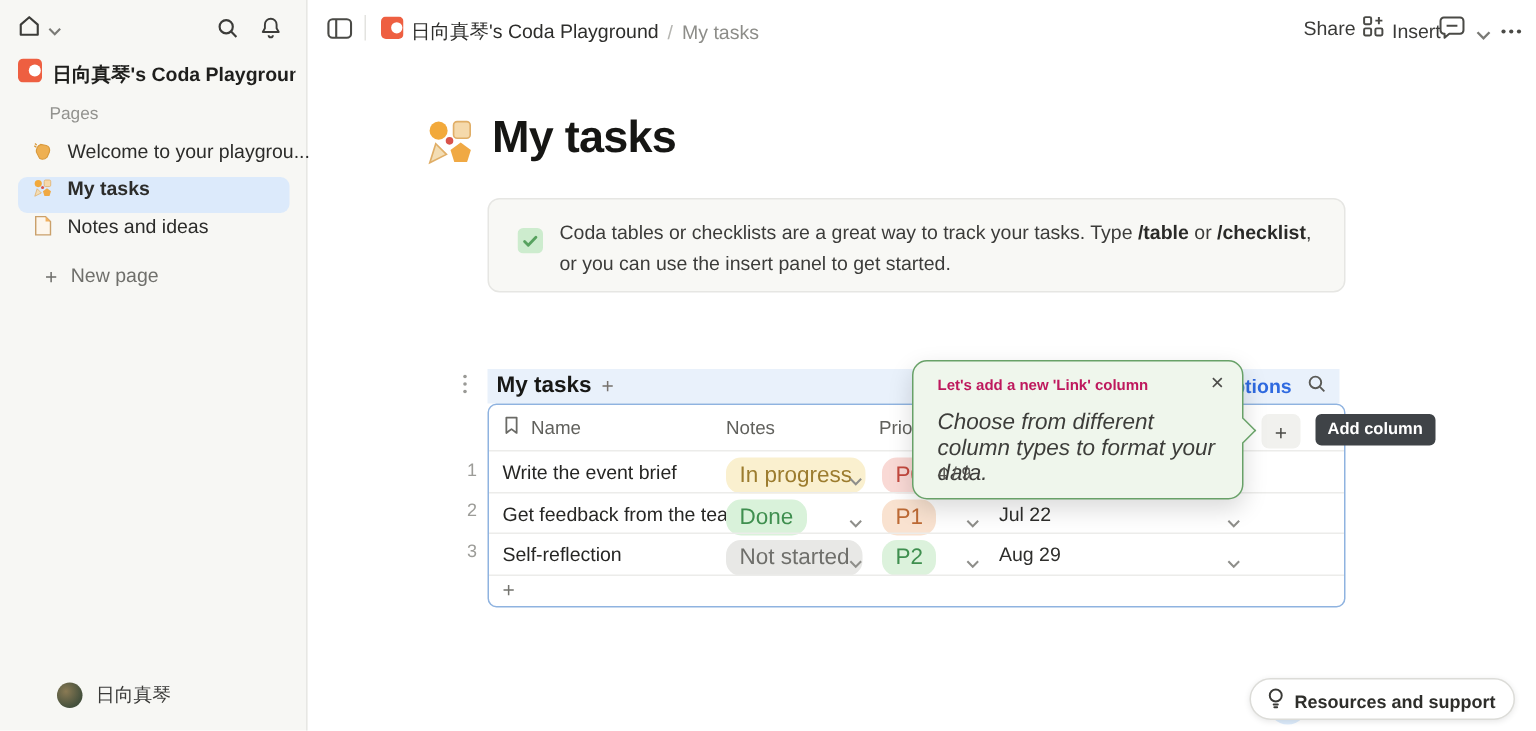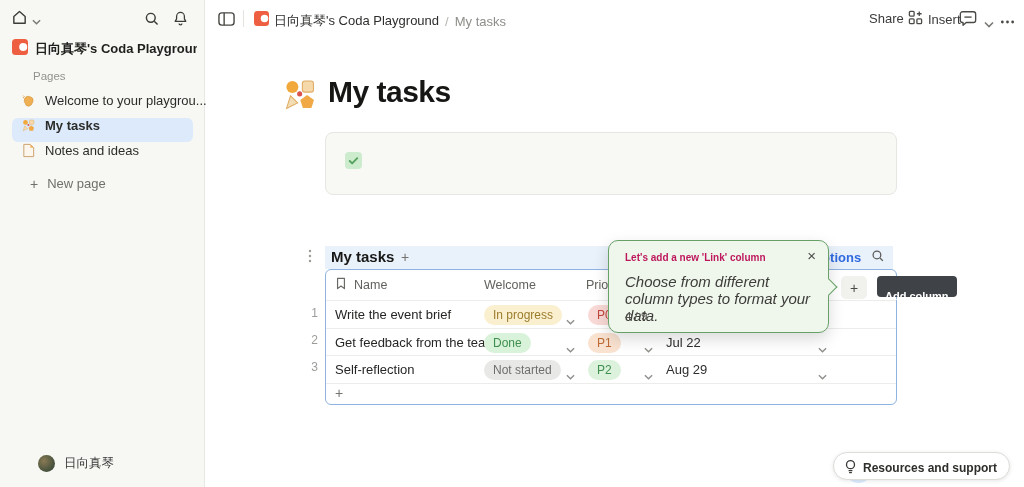--- a/index.html
+++ b/index.html
@@ -68,21 +68,21 @@
   #tbl-options { left:487px; top:4px; font-size:13px; font-weight:600; color:var(--options-blue,#2f6ae0); cursor:pointer; }
   #tbl-search { left:546px; top:3px; cursor:pointer; }
   #task-table { left:325px; top:269px; width:572px; height:136px; background:#fff;
     border:1px solid var(--table-border,#8fb3e0); border-radius:6px; }
   .t-hdr { top:0; height:30px; display:flex; align-items:center; font-size:12.5px; color:#61615d; }
   #hdr-name { left:9px; gap:7px; }
   #hdr-status { left:158px; }
   #hdr-priority { left:260px; }
   .t-hline { left:0; width:570px; height:1px; background:#ececea; }
   .t-row-name { font-size:13px; color:#262624; }
-  .pill { display:inline-block; font-size:12px; padding:3px 9px; border-radius:10px; line-height:1.2; }
+  .pill { display:inline-block; font-size:15px; padding:3px 9px; border-radius:10px; line-height:1.2; }
   .st-inprogress { background:var(--pill-inprogress-bg,#faf0cf); color:var(--pill-inprogress-fg,#9c7c2e); }
   .st-done { background:var(--pill-done-bg,#d9f2da); color:var(--pill-done-fg,#3f8f4f); }
   .st-notstarted { background:var(--pill-notstarted-bg,#e8e8e6); color:var(--pill-notstarted-fg,#6f6f6b); }
   .pr-p0 { background:var(--pill-p0-bg,#f9d9d5); color:var(--pill-p0-fg,#c4483e); }
   .pr-p1 { background:var(--pill-p1-bg,#f9e2d0); color:var(--pill-p1-fg,#bd6a35); }
   .pr-p2 { background:var(--pill-p2-bg,#dcf2dc); color:var(--pill-p2-fg,#3f8f4f); }
   .row-num { width:14px; text-align:right; font-size:12px; color:#9c9c98; }
   .date-txt { font-size:13px; color:#2e2e2c; }
   #add-row { left:9px; top:115px; font-size:14px; color:#74746f; cursor:pointer; }
 
@@ -94,21 +94,21 @@
   #pop-close { right:12px; top:6px; font-size:15px; color:#4d4d4a; cursor:pointer; }
   #pop-body { left:16px; top:32px; width:190px; font-size:15px; line-height:17px; color:#3d3d3a;font-style:italic; }
   #pop-progress { left:16px; top:69px; font-size:11.5px; color:#55534f; }
   #pop-arrow { right:-7px; top:40px; width:12px; height:12px; background:var(--popover-bg,#eff6ec);
     border-top:1.5px solid var(--popover-border,#68a168);
     border-right:1.5px solid var(--popover-border,#68a168);
     transform:rotate(45deg); }
   #add-col-btn { left:841px; top:276px; width:26px; height:23px; background:#f1f1ee; border-radius:5px;
     display:flex; align-items:center; justify-content:center; font-size:14px; color:#4a4a46; cursor:pointer; }
   #add-col-tip { left:877px; top:276px; height:21px; background:var(--tooltip-bg,#3f4347); border-radius:4px;
-    padding:10px 8px; color:#fff; font-size:11px; font-weight:700; line-height:21px; z-index:6; }
+    padding:0 8px; color:#fff; font-size:11px; font-weight:700; line-height:21px; z-index:6; }
   #ai-btn { left:845px; top:456px; width:27px; height:27px; border-radius:50%;
     background:#dcebfb; display:flex; align-items:center; justify-content:center; cursor:pointer; }
   #resources-btn { right:14px; top:452px; height:28px; background:#fff; border:1px solid #dcdcd8;
     border-radius:14px; box-shadow:0 1px 4px rgba(0,0,0,.10);
     display:flex; align-items:center; gap:6px; padding:4px 12px 0 10px; cursor:pointer; }
   #resources-btn .lbl { font-size:12px; font-weight:600; color:#2e2e2b; }
 </style>
 </head>
 <body>
 
@@ -264,20 +264,21 @@
 </div>
 <h1 id="page-title" class="abs">My tasks</h1>
 
 <div id="callout" class="abs">
   <span id="callout-check" class="abs">
     <svg width="17" height="17" viewBox="0 0 18 18">
         <rect width="18" height="18" rx="4" fill="#cdecce"></rect>
         <path d="M5 9.5l2.6 2.6L13 6.5" fill="none" stroke="#57a25f" stroke-width="2" stroke-linecap="round" stroke-linejoin="round"></path>
       </svg>
   </span>
+  <p id="callout-text" class="abs"><span>Coda tables or checklists are a great way to track your tasks. Type </span><b>/table</b><span> or </span><b>/checklist</b><span>, or you can use the insert panel to get started.</span></p>
 </div>
 
 <div id="tbl-handle" class="abs">
   <svg width="8" height="14" viewBox="0 0 8 14">
       <circle cx="4" cy="2" r="1.2" fill="#9a9a96"></circle>
       <circle cx="4" cy="7" r="1.2" fill="#9a9a96"></circle>
       <circle cx="4" cy="12" r="1.2" fill="#9a9a96"></circle>
     </svg>
 </div>
 
@@ -296,21 +297,21 @@
 <div id="task-table" class="abs">
 
   <div id="hdr-name" class="abs t-hdr">
     <span>
       <svg width="12" height="13" viewBox="0 0 14 15" fill="none" stroke="#6a6a66" stroke-width="1.4" stroke-linejoin="round">
           <path d="M3 1.5h8v12l-4-3-4 3z"></path>
         </svg>
     </span>
     <span>Name</span>
   </div>
-  <div id="hdr-status" class="abs t-hdr">Welcome</div>
+  <div id="hdr-status" class="abs t-hdr">Notes</div>
   <div id="hdr-priority" class="abs t-hdr">Priority</div>
   <div class="abs t-hline" style="top:30px"></div>
 
   <div class="abs" style="top:31px;height:27px;width:570px">
     <span class="abs t-row-name" style="left:9px;top:6px">Write the event brief</span>
     <span class="abs pill st-inprogress" style="left:158px;top:4px">In progress</span>
     <span class="abs" style="left:240px;top:10px"><svg width="9" height="6" viewBox="0 0 10 6" fill="none" stroke="#8e8e8a" stroke-width="1.5">
           <path d="M1 1l4 4 4-4"></path>
         </svg></span>
     <span class="abs pill pr-p0" style="left:262px;top:4px">P0</span>

